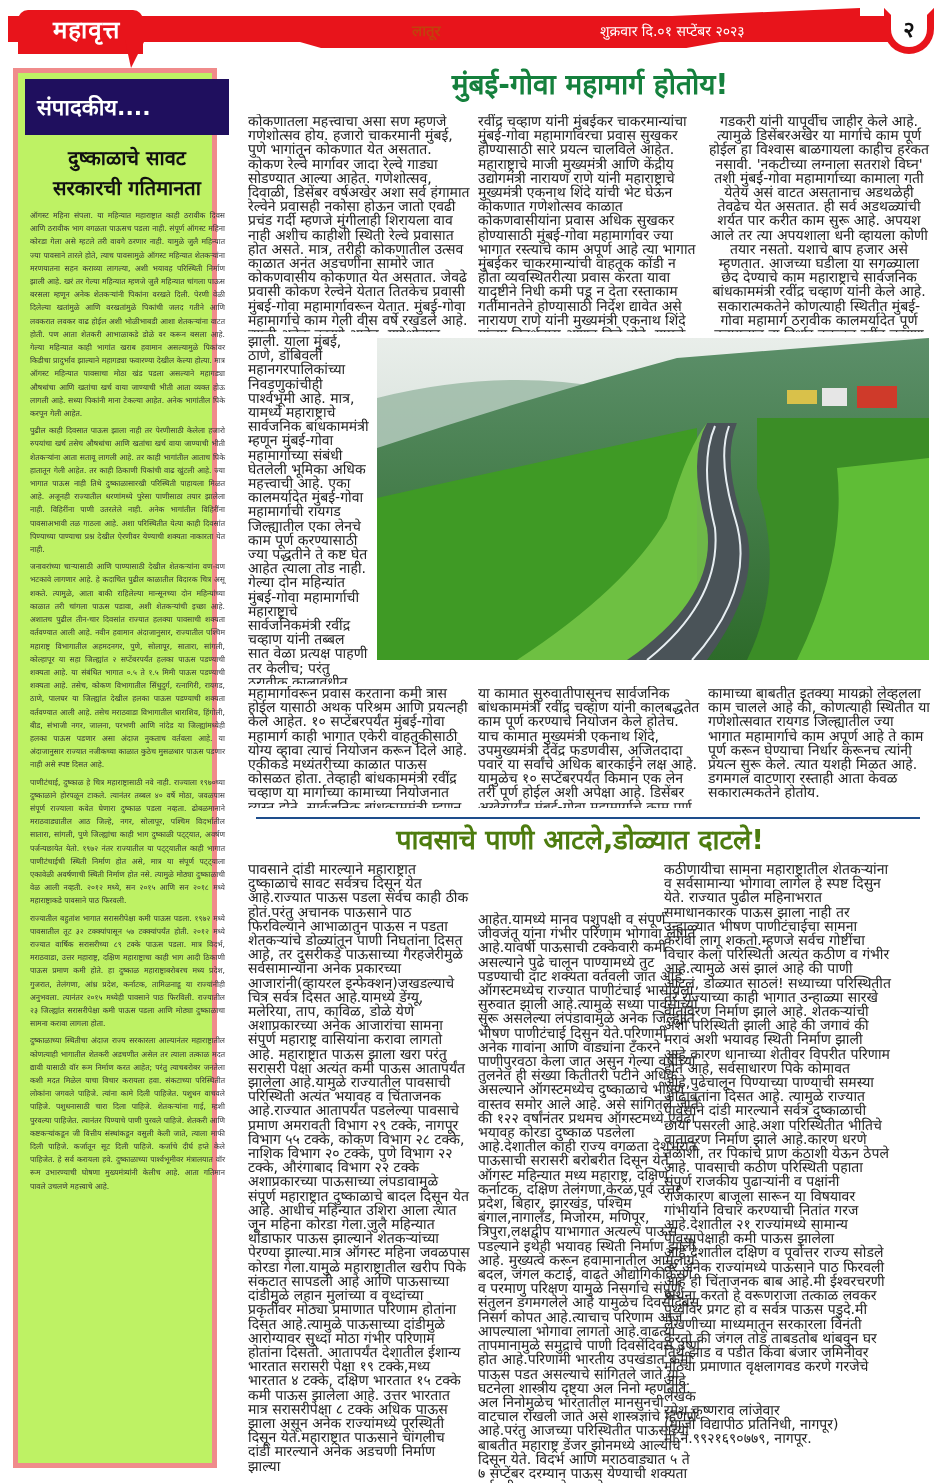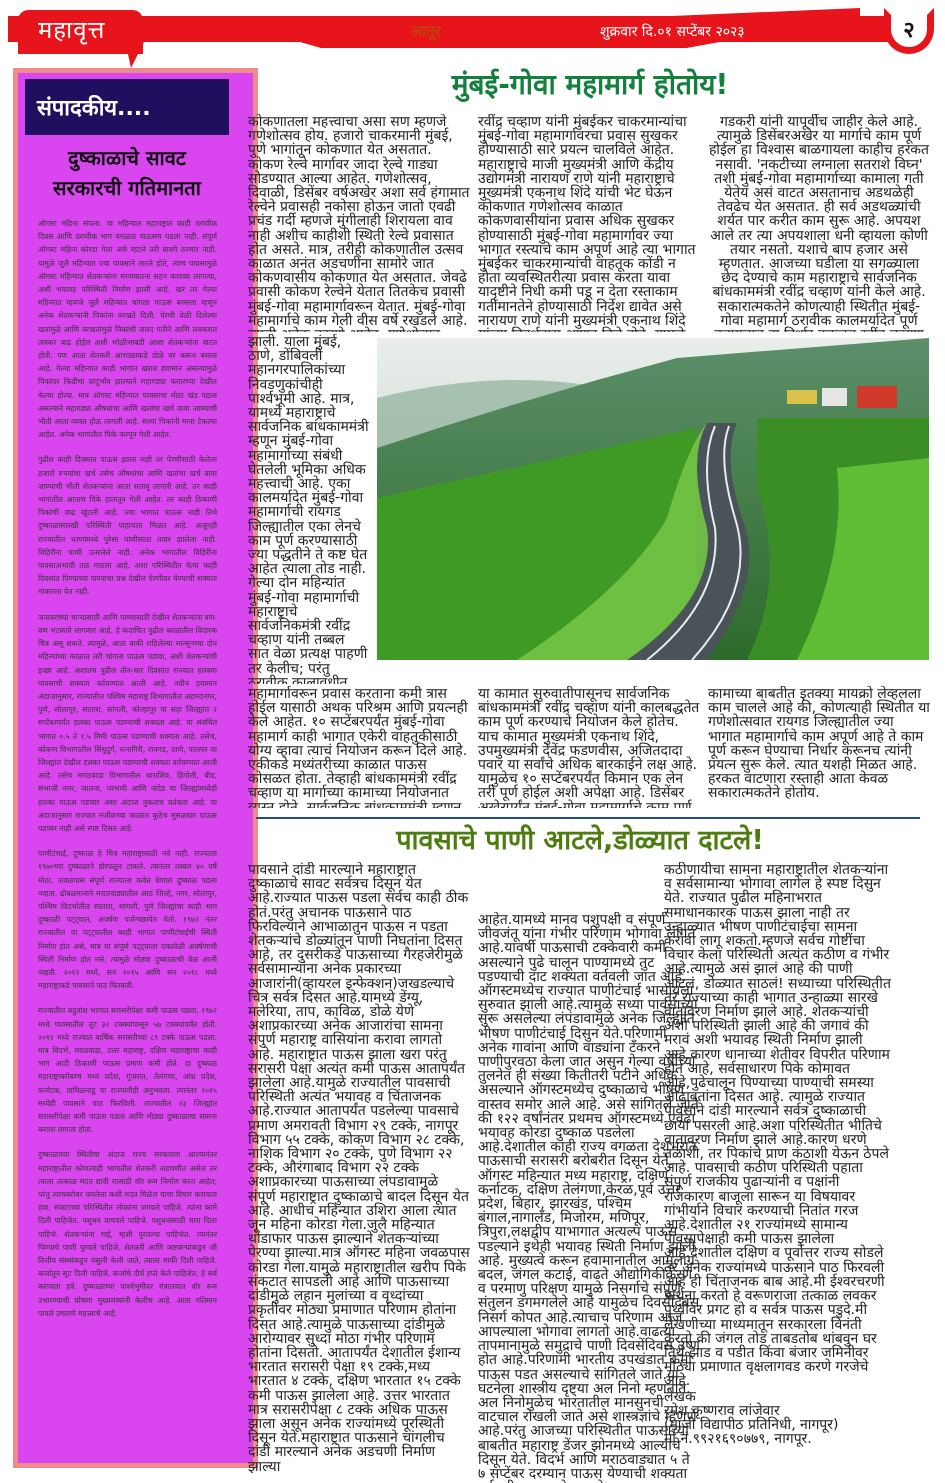--- a/index.html
+++ b/index.html
@@ -6,31 +6,31 @@
   html, body { width: 945px; height: 1483px; background: #ffffff; overflow: hidden; }
   body { position: relative; font-family: "DejaVu Sans", sans-serif; color: #222; }
 
   
   .masthead { position: absolute; left: 0; top: 0; width: 945px; height: 64px; }
   .band { position: absolute; left: 8px; top: 16px; width: 880px; height: 26px; background: #e8141b; }
   .band-tab { position: absolute; left: 18px; top: 10px; width: 125px; height: 44px; background: #e8141b; border-radius: 10px 10px 0 0; }
   .band-wing { position: absolute; left: 125px; top: 40px; width: 20px; height: 28px; background: #e8141b; clip-path: polygon(0 0, 100% 0, 30% 100%); }
   .band-streak { position: absolute; left: 300px; top: 42px; width: 420px; height: 6px; background: #e8141b; clip-path: polygon(0 0, 100% 0, 92% 100%, 5% 100%); }
   .band-streak2 { position: absolute; left: 600px; top: 8px; width: 260px; height: 10px; background: #e8141b; clip-path: polygon(10% 100%, 100% 0, 100% 100%); }
-  .paper-name { position: absolute; left: 38px; top: 12px; font-family: "DejaVu Sans", sans-serif; font-weight: normal; font-size: 24px; color: #fff; letter-spacing: 1px; }
+  .paper-name { position: absolute; left: 53px; top: 12px; font-family: "DejaVu Sans", sans-serif; font-weight: bold; font-size: 24px; color: #fff; letter-spacing: 1px; }
   .city { position: absolute; left: 412px; top: 20px; font-size: 15px; font-weight: bold; color: #c2410c; }
   .dateline { position: absolute; left: 600px; top: 21px; font-size: 14px; color: #fff; }
   .page-no { position: absolute; left: 884px; top: 8px; width: 50px; height: 46px; border: 7px solid #e8141b; border-top-color: transparent; border-radius: 0 0 25px 25px; background: #fff; text-align: center; font-size: 22px; font-weight: bold; color: #111; line-height: 30px; }
 
   
-  .editorial { position: absolute; left: 13px; top: 68px; width: 245px; height: 1400px; border: 5px solid #f08b8b; background: #d946ef; }
+  .editorial { position: absolute; left: 13px; top: 68px; width: 204px; height: 1400px; border: 5px solid #f08b8b; background: #bef264; }
   .ed-banner { position: absolute; left: 7px; top: 6px; width: 204px; height: 56px; background: #1f0f5e; color: #fff; font-size: 22px; font-weight: bold; padding: 12px 12px; }
   .ed-title { position: absolute; left: 7px; top: 70px; width: 204px; text-align: center; font-size: 20px; line-height: 30px; color: #111; }
   .ed-body { position: absolute; left: 8px; top: 132px; width: 203px; height: 1260px; font-size: 7.6px; line-height: 13.2px; text-align: justify; color: #333; overflow: hidden; }
-  .ed-body p { margin: 12px; }
+  .ed-body p { margin: 4px; }
 
   
   .a1-headline { position: absolute; left: 420px; top: 64px; width: 340px; text-align: center; font-size: 28px; font-weight: bold; color: #15803d; }
   .col { position: absolute; font-size: 14px; line-height: 14.2px; color: #222; text-align: left; overflow: hidden; }
   .a1c1 { left: 248px; top: 114px; width: 222px; height: 218px; }
   .a1c2 { left: 478px; top: 114px; width: 222px; height: 218px; }
   .a1c3 { left: 708px; top: 114px; width: 222px; height: 218px; text-align: center; }
   .a1c1b { left: 248px; top: 334px; width: 122px; height: 350px; }
   .a1c1c { left: 248px; top: 686px; width: 222px; height: 122px; }
   .a1c2c { left: 478px; top: 686px; width: 222px; height: 122px; }
@@ -108,21 +108,21 @@
     <path d="M370 322 Q410 240 380 150 L380 80 L552 80 L552 322Z" fill="#3b8d26"></path>
     <path d="M420 322 Q470 220 460 130 L552 120 L552 322Z" fill="#66c63a" opacity="0.85"></path>
     <rect x="480" y="48" width="40" height="22" fill="#cf3a2a"></rect>
     <rect x="410" y="52" width="30" height="14" fill="#d9c14a"></rect>
     <rect x="445" y="50" width="25" height="18" fill="#e6e6e6"></rect>
   </svg>
 </figure>
 
 <div class="col a1c1c">महामार्गावरून प्रवास करताना कमी त्रास होईल यासाठी अथक परिश्रम आणि प्रयत्नही केले आहेत. १० सप्टेंबरपर्यंत मुंबई-गोवा महामार्ग काही भागात एकेरी वाहतुकीसाठी योग्य व्हावा त्याचं नियोजन करून दिले आहे. एकीकडे मध्यंतरीच्या काळात पाऊस कोसळत होता. तेव्हाही बांधकाममंत्री रवींद्र चव्हाण या मार्गाच्या कामाच्या नियोजनात व्यस्त होते. सार्वजनिक बांधकाममंत्री म्हणून आणि कोकणचे सुपुत्र म्हणून</div>
 <div class="col a1c2c">या कामात सुरुवातीपासूनच सार्वजनिक बांधकाममंत्री रवींद्र चव्हाण यांनी कालबद्धतेत काम पूर्ण करण्याचे नियोजन केले होतेच. याच कामात मुख्यमंत्री एकनाथ शिंदे, उपमुख्यमंत्री देवेंद्र फडणवीस, अजितदादा पवार या सर्वांचे अधिक बारकाईने लक्ष आहे. यामुळेच १० सप्टेंबरपर्यंत किमान एक लेन तरी पूर्ण होईल अशी अपेक्षा आहे. डिसेंबर अखेरपर्यंत मुंबई-गोवा महामार्गाचे काम पूर्ण होईल, असे केंद्रीय रस्ते विकास मंत्री नितीन</div>
-<div class="col a1c3c">कामाच्या बाबतीत इतक्या मायक्रो लेव्हलला काम चालले आहे की, कोणत्याही स्थितीत या गणेशोत्सवात रायगड जिल्ह्यातील ज्या भागात महामार्गाचे काम अपूर्ण आहे ते काम पूर्ण करून घेण्याचा निर्धार करूनच त्यांनी प्रयत्न सुरू केले. त्यात यशही मिळत आहे. हरकत वाटणारा रस्ताही आता केवळ सकारात्मकतेने होतोय.</div>
+<div class="col a1c3c">कामाच्या बाबतीत इतक्या मायक्रो लेव्हलला काम चालले आहे की, कोणत्याही स्थितीत या गणेशोत्सवात रायगड जिल्ह्यातील ज्या भागात महामार्गाचे काम अपूर्ण आहे ते काम पूर्ण करून घेण्याचा निर्धार करूनच त्यांनी प्रयत्न सुरू केले. त्यात यशही मिळत आहे. डगमगल वाटणारा रस्ताही आता केवळ सकारात्मकतेने होतोय.</div>
 
 <div class="divider"></div>
 
 <h1 class="a2-headline">पावसाचे पाणी आटले,डोळ्यात दाटले!</h1>
 <div class="col a2c1">पावसाने दांडी मारल्याने महाराष्ट्रात दुष्काळाचे सावट सर्वत्रच दिसून येत आहे.राज्यात पाऊस पडला सर्वच काही ठीक होतं.परंतु अचानक पाऊसाने पाठ फिरविल्याने आभाळातुन पाऊस न पडता शेतकऱ्यांचे डोळ्यांतून पाणी निघतांना दिसत आहे, तर दुसरीकडे पाऊसाच्या गैरहजेरीमुळे सर्वसामान्यांना अनेक प्रकारच्या आजारांनी(व्हायरल इन्फेक्शन)जखडल्याचे चित्र सर्वत्र दिसत आहे.यामध्ये डेंग्यू, मलेरिया, ताप, काविळ, डोळे येणे अशाप्रकारच्या अनेक आजारांचा सामना संपुर्ण महाराष्ट्र वासियांना करावा लागतो आहे. महाराष्ट्रात पाऊस झाला खरा परंतु सरासरी पेक्षा अत्यंत कमी पाऊस आतापर्यंत झालेला आहे.यामुळे राज्यातील पावसाची परिस्थिती अत्यंत भयावह व चिंताजनक आहे.राज्यात आतापर्यंत पडलेल्या पावसाचे प्रमाण अमरावती विभाग २९ टक्के, नागपूर विभाग ५५ टक्के, कोकण विभाग २८ टक्के, नाशिक विभाग २० टक्के, पुणे विभाग २२ टक्के, औरंगाबाद विभाग २२ टक्के अशाप्रकारच्या पाऊसाच्या लंपडावामुळे संपूर्ण महाराष्ट्रात दुष्काळाचे बादल दिसून येत आहे. आधीच महिन्यात उशिरा आला त्यात जून महिना कोरडा गेला.जुलै महिन्यात थोडाफार पाऊस झाल्याने शेतकऱ्यांच्या पेरण्या झाल्या.मात्र ऑगस्ट महिना जवळपास कोरडा गेला.यामुळे महाराष्ट्रातील खरीप पिके संकटात सापडली आहे आणि पाऊसाच्या दांडीमुळे लहान मुलांच्या व वृध्दांच्या प्रकृतीवर मोठ्या प्रमाणात परिणाम होतांना दिसत आहे.त्यामुळे पाऊसाच्या दांडीमुळे आरोग्यावर सुध्दा मोठा गंभीर परिणाम होतांना दिसतो. आतापर्यंत देशातील ईशान्य भारतात सरासरी पेक्षा १९ टक्के,मध्य भारतात ४ टक्के, दक्षिण भारतात १५ टक्के कमी पाऊस झालेला आहे. उत्तर भारतात मात्र सरासरीपेक्षा ८ टक्के अधिक पाऊस झाला असून अनेक राज्यांमध्ये पूरस्थिती दिसून येते.महाराष्ट्रात पाऊसाने चांगलीच दांडी मारल्याने अनेक अडचणी निर्माण झाल्या</div>
 <div class="col a2c2">आहेत.यामध्ये मानव पशुपक्षी व संपूर्ण जीवजंतू यांना गंभीर परिणाम भोगावा लागत आहे.यावर्षी पाऊसाची टक्केवारी कमी असल्याने पुढे चालून पाण्यामध्ये तुट पडण्याची दाट शक्यता वर्तवली जात आहे. ऑगस्टमध्येच राज्यात पाणीटंचाई भासायला सुरुवात झाली आहे.त्यामुळे सध्या पावसाच्या सुरू असलेल्या लंपंडावामुळे अनेक जिल्ह्यांत भीषण पाणीटंचाई दिसुन येते.परिणामी अनेक गावांना आणि वाड्यांना टँकरने पाणीपुरवठा केला जात असुन गेल्या वर्षीच्या तुलनेत ही संख्या कितीतरी पटीने अधिक असल्याने ऑगस्टमध्येच दुष्काळाचे भीषण वास्तव समोर आले आहे. असे सांगितले जाते की १२२ वर्षांनंतर प्रथमच ऑगस्टमध्ये एवढा भयावह कोरडा दुष्काळ पडलेला आहे.देशातील काही राज्य वगळता देशभरात पाऊसाची सरासरी बरोबरीत दिसून येते. ऑगस्ट महिन्यात मध्य महाराष्ट्र, दक्षिण कर्नाटक, दक्षिण तेलंगणा,केरळ,पूर्व उत्तर प्रदेश, बिहार, झारखंड, पश्चिम बंगाल,नागालँड, मिजोरम, मणिपूर, त्रिपुरा,लक्षद्वीप याभागात अत्यल्प पाऊस पडल्याने इथेही भयावह स्थिती निर्माण झाली आहे. मुख्यत्वे करून हवामानातील आमुलाग्र बदल, जंगल कटाई, वाढते औद्योगिकीकरण व परमाणु परिक्षण यामुळे निसर्गाचे संपूर्ण संतुलन डगमगलेले आहे यामुळेच दिवसेंदिवस निसर्ग कोपत आहे.त्याचाच परिणाम आज आपल्याला भोगावा लागतो आहे.वाढत्या तापमानामुळे समुद्राचे पाणी दिवसेंदिवस उष्ण होत आहे.परिणामी भारतीय उपखंडात कमी पाऊस पडत असल्याचे सांगितले जाते.या घटनेला शास्त्रीय दृष्ट्या अल निनो म्हणतात. अल निनोमुळेच भारतातील मानसुनची वाटचाल रोखली जाते असे शास्त्रज्ञांचे म्हणणे आहे.परंतु आजच्या परिस्थितीत पाऊसाच्या बाबतीत महाराष्ट्र डेंजर झोनमध्ये आल्याचे दिसून येते. विदर्भ आणि मराठवाड्यात ५ ते ७ सप्टेंबर दरम्यान पाऊस येण्याची शक्यता वर्तवली जात आहे.म्हणजेच पावसाच्या गैरहजेरीमुळे अनेक</div>
 <div class="col a2c3">
   <div>कठीणायीचा सामना महाराष्ट्रातील शेतकऱ्यांना व सर्वसामान्या भोगावा लागेल हे स्पष्ट दिसुन येते. राज्यात पुढील महिनाभरात समाधानकारक पाऊस झाला नाही तर उन्हाळ्यात भीषण पाणीटंचाईचा सामना करावा लागू शकतो.म्हणजे सर्वच गोष्टींचा विचार केला परिस्थिती अत्यंत कठीण व गंभीर आहे.त्यामुळे असं झालं आहे की पाणी आटलं, डोळ्यात साठलं! सध्याच्या परिस्थितीत तर राज्याच्या काही भागात उन्हाळ्या सारखे वातावरण निर्माण झाले आहे. शेतकऱ्यांची अशी परिस्थिती झाली आहे की जगावं की मरावं अशी भयावह स्थिती निर्माण झाली आहे.कारण धानाच्या शेतीवर विपरीत परिणाम होत आहे, सर्वसाधारण पिके कोमावत आहे,पुढेचालून पिण्याच्या पाण्याची समस्या ओढावतांना दिसत आहे. त्यामुळे राज्यात पावसाने दांडी मारल्याने सर्वत्र दुष्काळाची छाया पसरली आहे.अशा परिस्थितीत भीतिचे वातावरण निर्माण झाले आहे.कारण धरणे तळाशी, तर पिकांचे प्राण कंठाशी येऊन ठेपले आहे. पावसाची कठीण परिस्थिती पहाता संपूर्ण राजकीय पुढाऱ्यांनी व पक्षांनी राजकारण बाजूला सारून या विषयावर गांभीर्याने विचार करण्याची नितांत गरज आहे.देशातील २१ राज्यांमध्ये सामान्य पावसापेक्षाही कमी पाऊस झालेला आहे.देशातील दक्षिण व पूर्वोत्तर राज्य सोडले तर अनेक राज्यांमध्ये पाऊसाने पाठ फिरवली आहे ही चिंताजनक बाब आहे.मी ईश्वरचरणी प्रार्थना करतो हे वरूणराजा तत्काळ लवकर पृथ्वीवर प्रगट हो व सर्वत्र पाऊस पडुदे.मी लेखणीच्या माध्यमातून सरकारला विनंती करतो की जंगल तोड ताबडतोब थांबवुन घर तिथे झाड व पडीत किंवा बंजार जमिनीवर मोठ्या प्रमाणात वृक्षलागवड करणे गरजेचे आहे.</div>
   <div class="byline">
     <div>लेखक</div>

